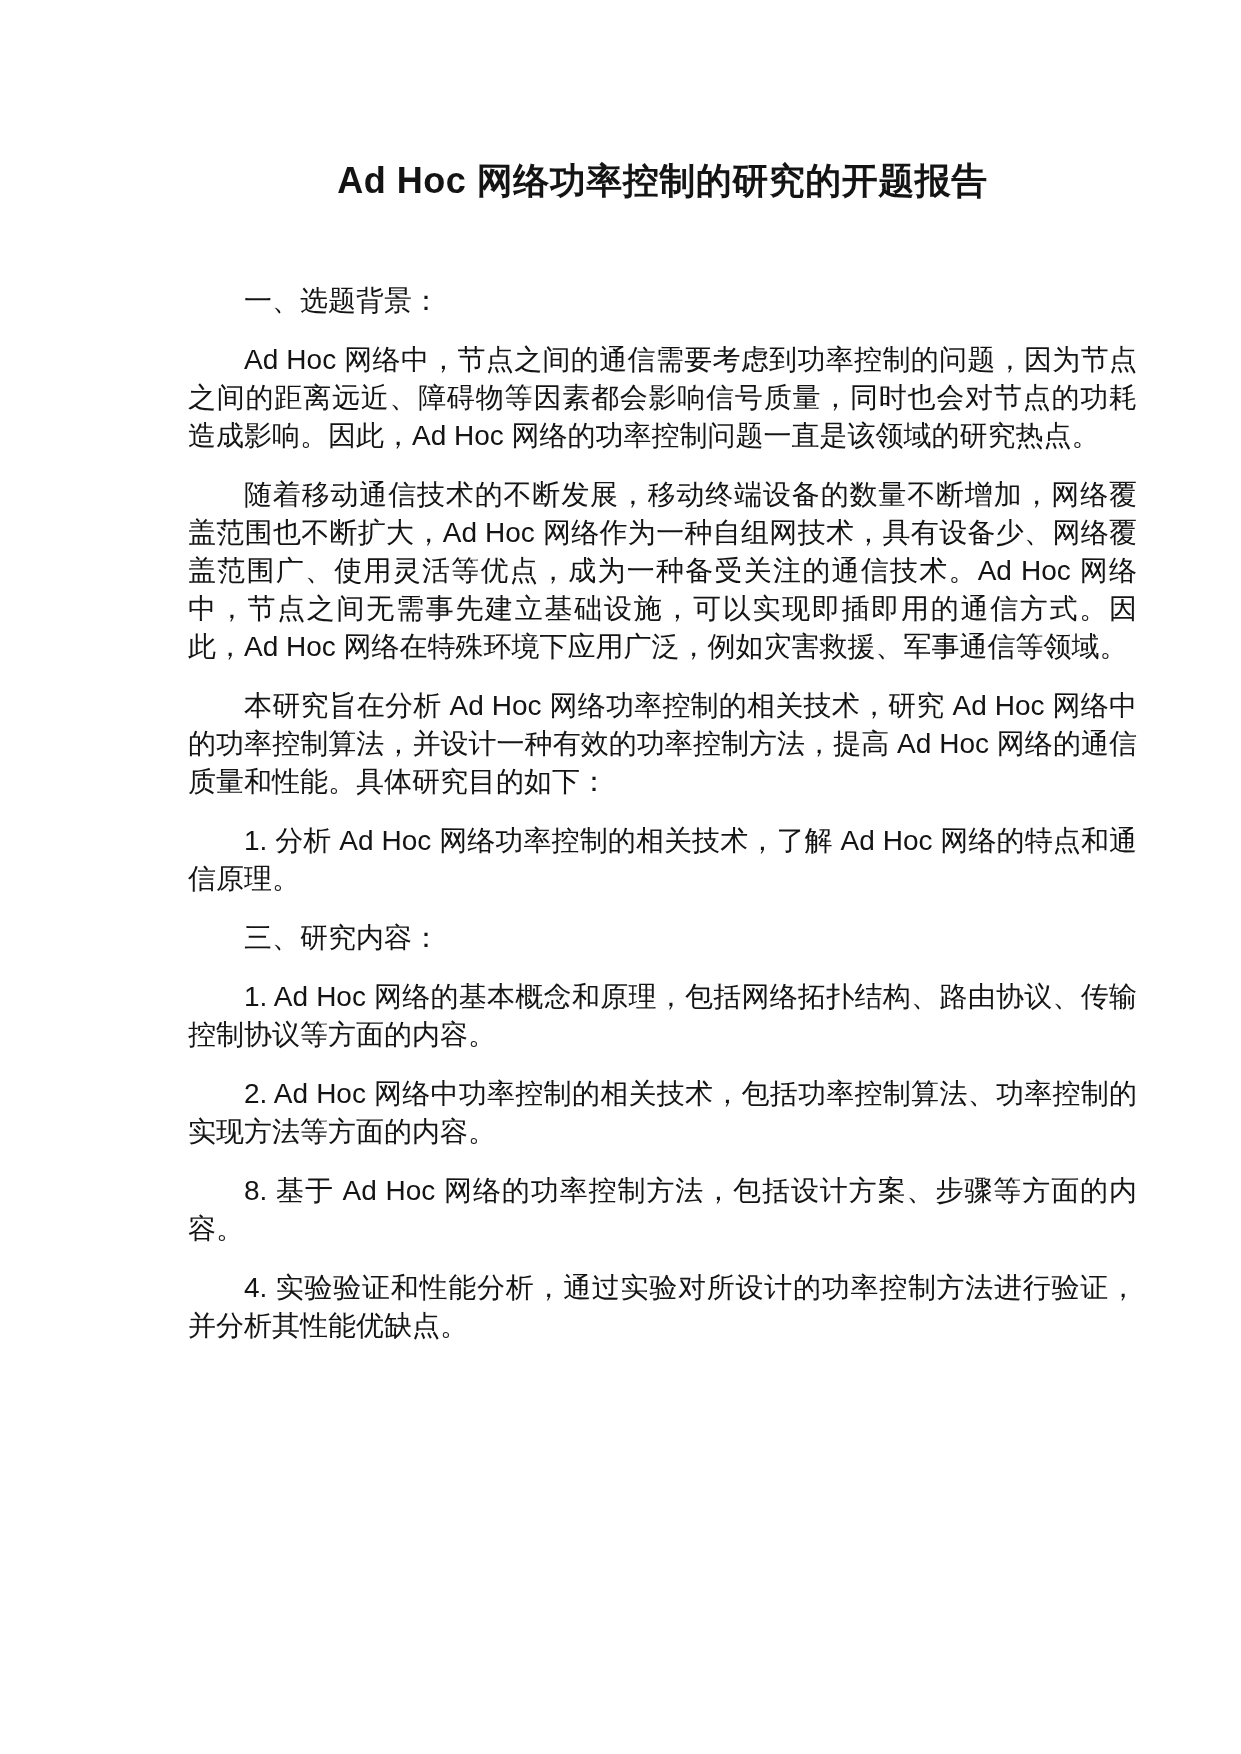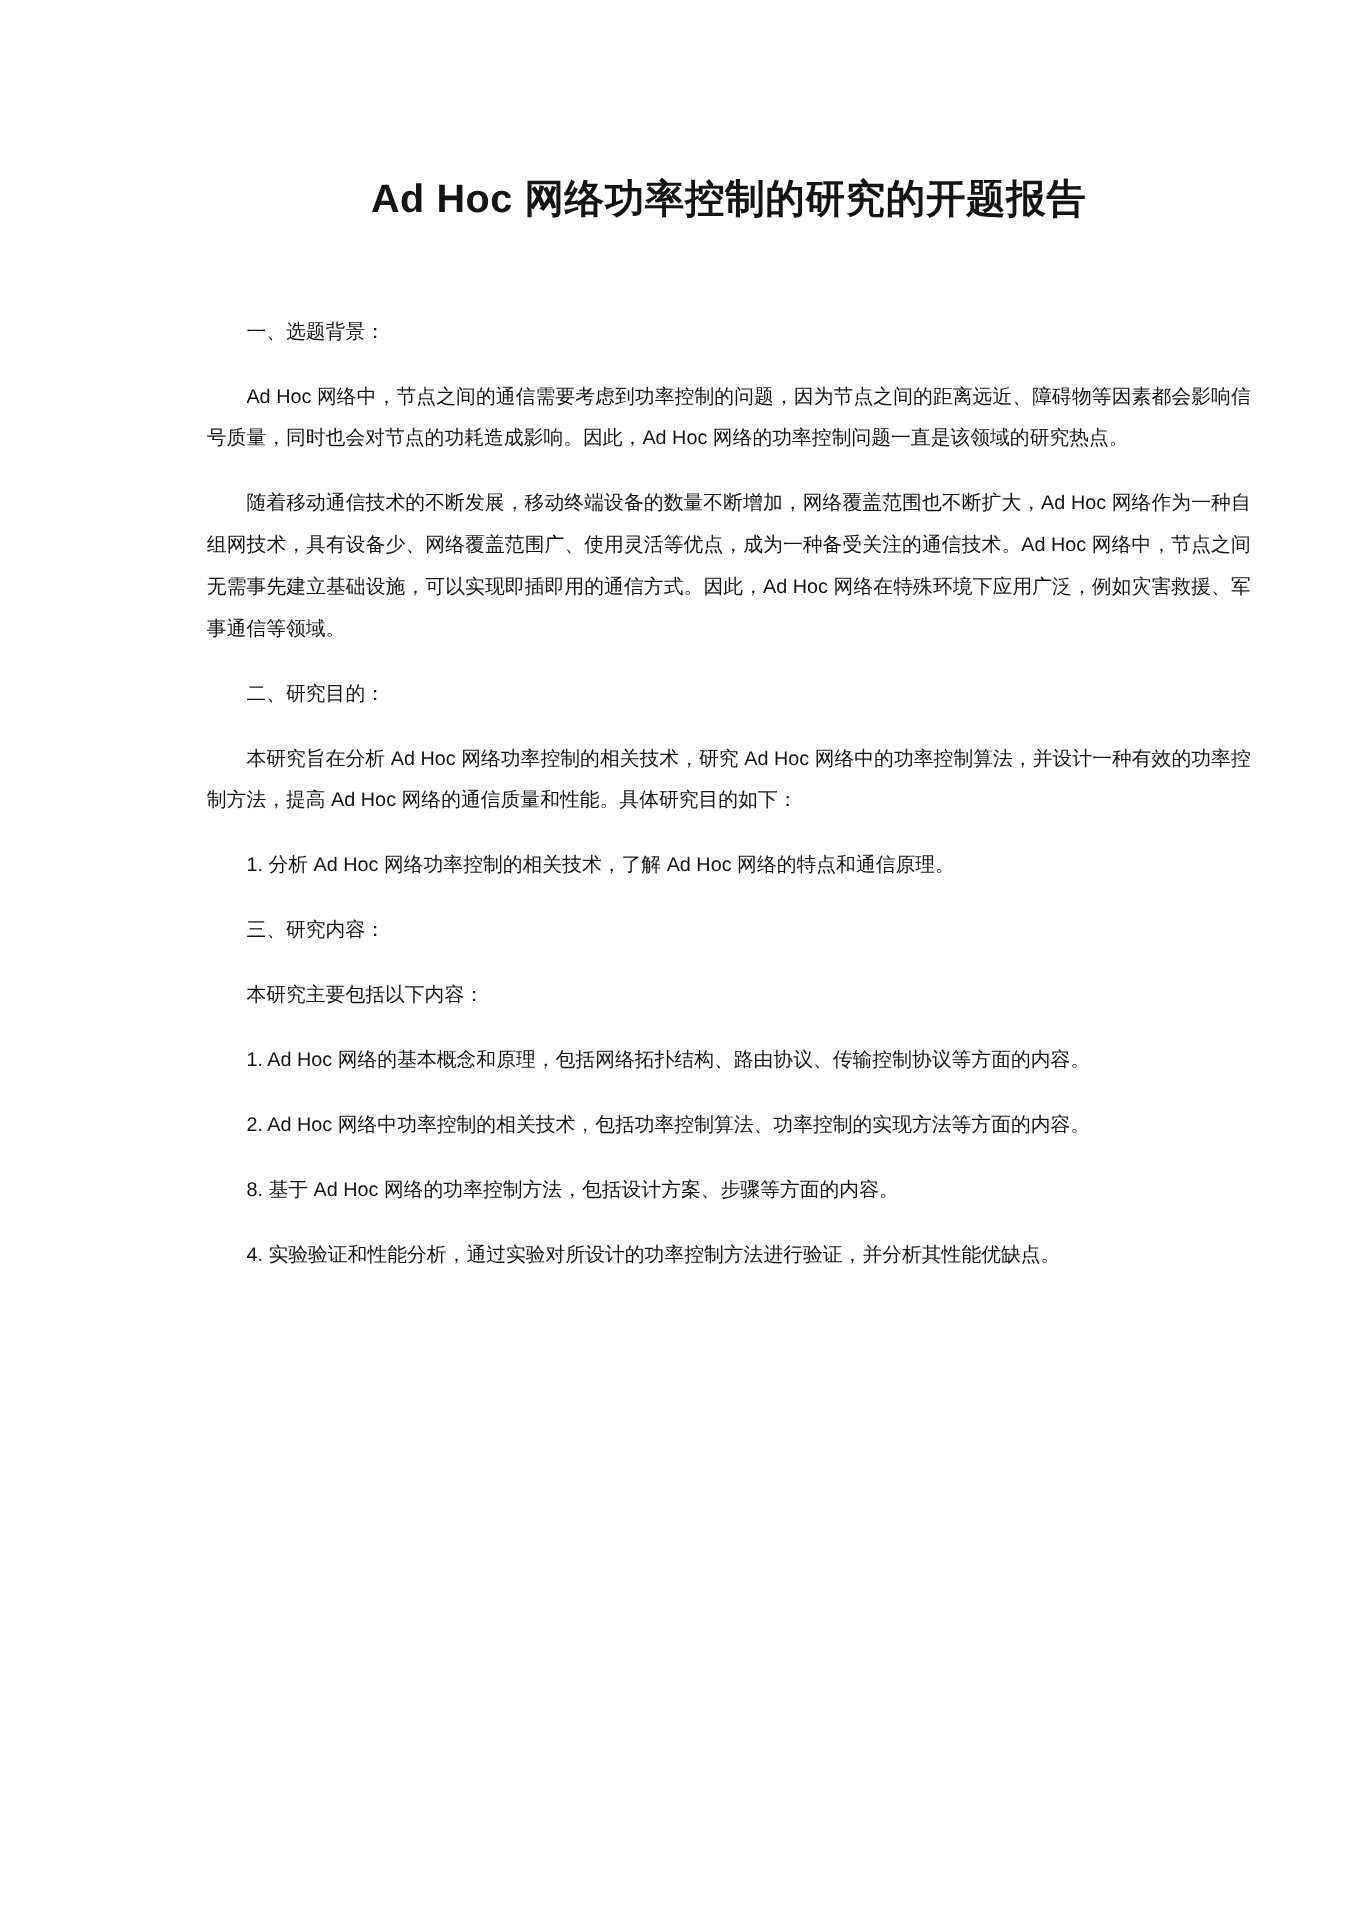--- a/index.html
+++ b/index.html
@@ -24,21 +24,21 @@
   .doc-title {
     font-size: 36px;
     font-weight: bold;
     line-height: 52px;
     text-align: center;
     margin: 0 0 75px 0;
     letter-spacing: 0.5px;
     white-space: nowrap;
   }
   .para, .section-heading {
-    font-size: 18px;
+    font-size: 28px;
     line-height: 38px;
     margin: 0 0 21px 0;
     text-indent: 2em;
     text-align: justify;
     text-justify: inter-ideograph;
     word-break: break-all;
   }
   .section-heading {
     text-align: left;
   }
@@ -47,24 +47,22 @@
 <body>
 
 <div class="page">
 
   <h1 class="doc-title">Ad Hoc 网络功率控制的研究的开题报告</h1>
 
   <p class="section-heading">一、选题背景：</p>
   <p class="para">Ad Hoc 网络中，节点之间的通信需要考虑到功率控制的问题，因为节点之间的距离远近、障碍物等因素都会影响信号质量，同时也会对节点的功耗造成影响。因此，Ad Hoc 网络的功率控制问题一直是该领域的研究热点。</p>
   <p class="para">随着移动通信技术的不断发展，移动终端设备的数量不断增加，网络覆盖范围也不断扩大，Ad Hoc 网络作为一种自组网技术，具有设备少、网络覆盖范围广、使用灵活等优点，成为一种备受关注的通信技术。Ad Hoc 网络中，节点之间无需事先建立基础设施，可以实现即插即用的通信方式。因此，Ad Hoc 网络在特殊环境下应用广泛，例如灾害救援、军事通信等领域。</p>
 
-  <p class="section-heading">二、研究目的：</p>
   <p class="para">本研究旨在分析 Ad Hoc 网络功率控制的相关技术，研究 Ad Hoc 网络中的功率控制算法，并设计一种有效的功率控制方法，提高 Ad Hoc 网络的通信质量和性能。具体研究目的如下：</p>
   <p class="para">1. 分析 Ad Hoc 网络功率控制的相关技术，了解 Ad Hoc 网络的特点和通信原理。</p>
 
   <p class="section-heading">三、研究内容：</p>
-  <p class="para">本研究主要包括以下内容：</p>
   <p class="para">1. Ad Hoc 网络的基本概念和原理，包括网络拓扑结构、路由协议、传输控制协议等方面的内容。</p>
   <p class="para">2. Ad Hoc 网络中功率控制的相关技术，包括功率控制算法、功率控制的实现方法等方面的内容。</p>
   <p class="para">8. 基于 Ad Hoc 网络的功率控制方法，包括设计方案、步骤等方面的内容。</p>
   <p class="para">4. 实验验证和性能分析，通过实验对所设计的功率控制方法进行验证，并分析其性能优缺点。</p>
 
 </div>
 
 </body></html>

